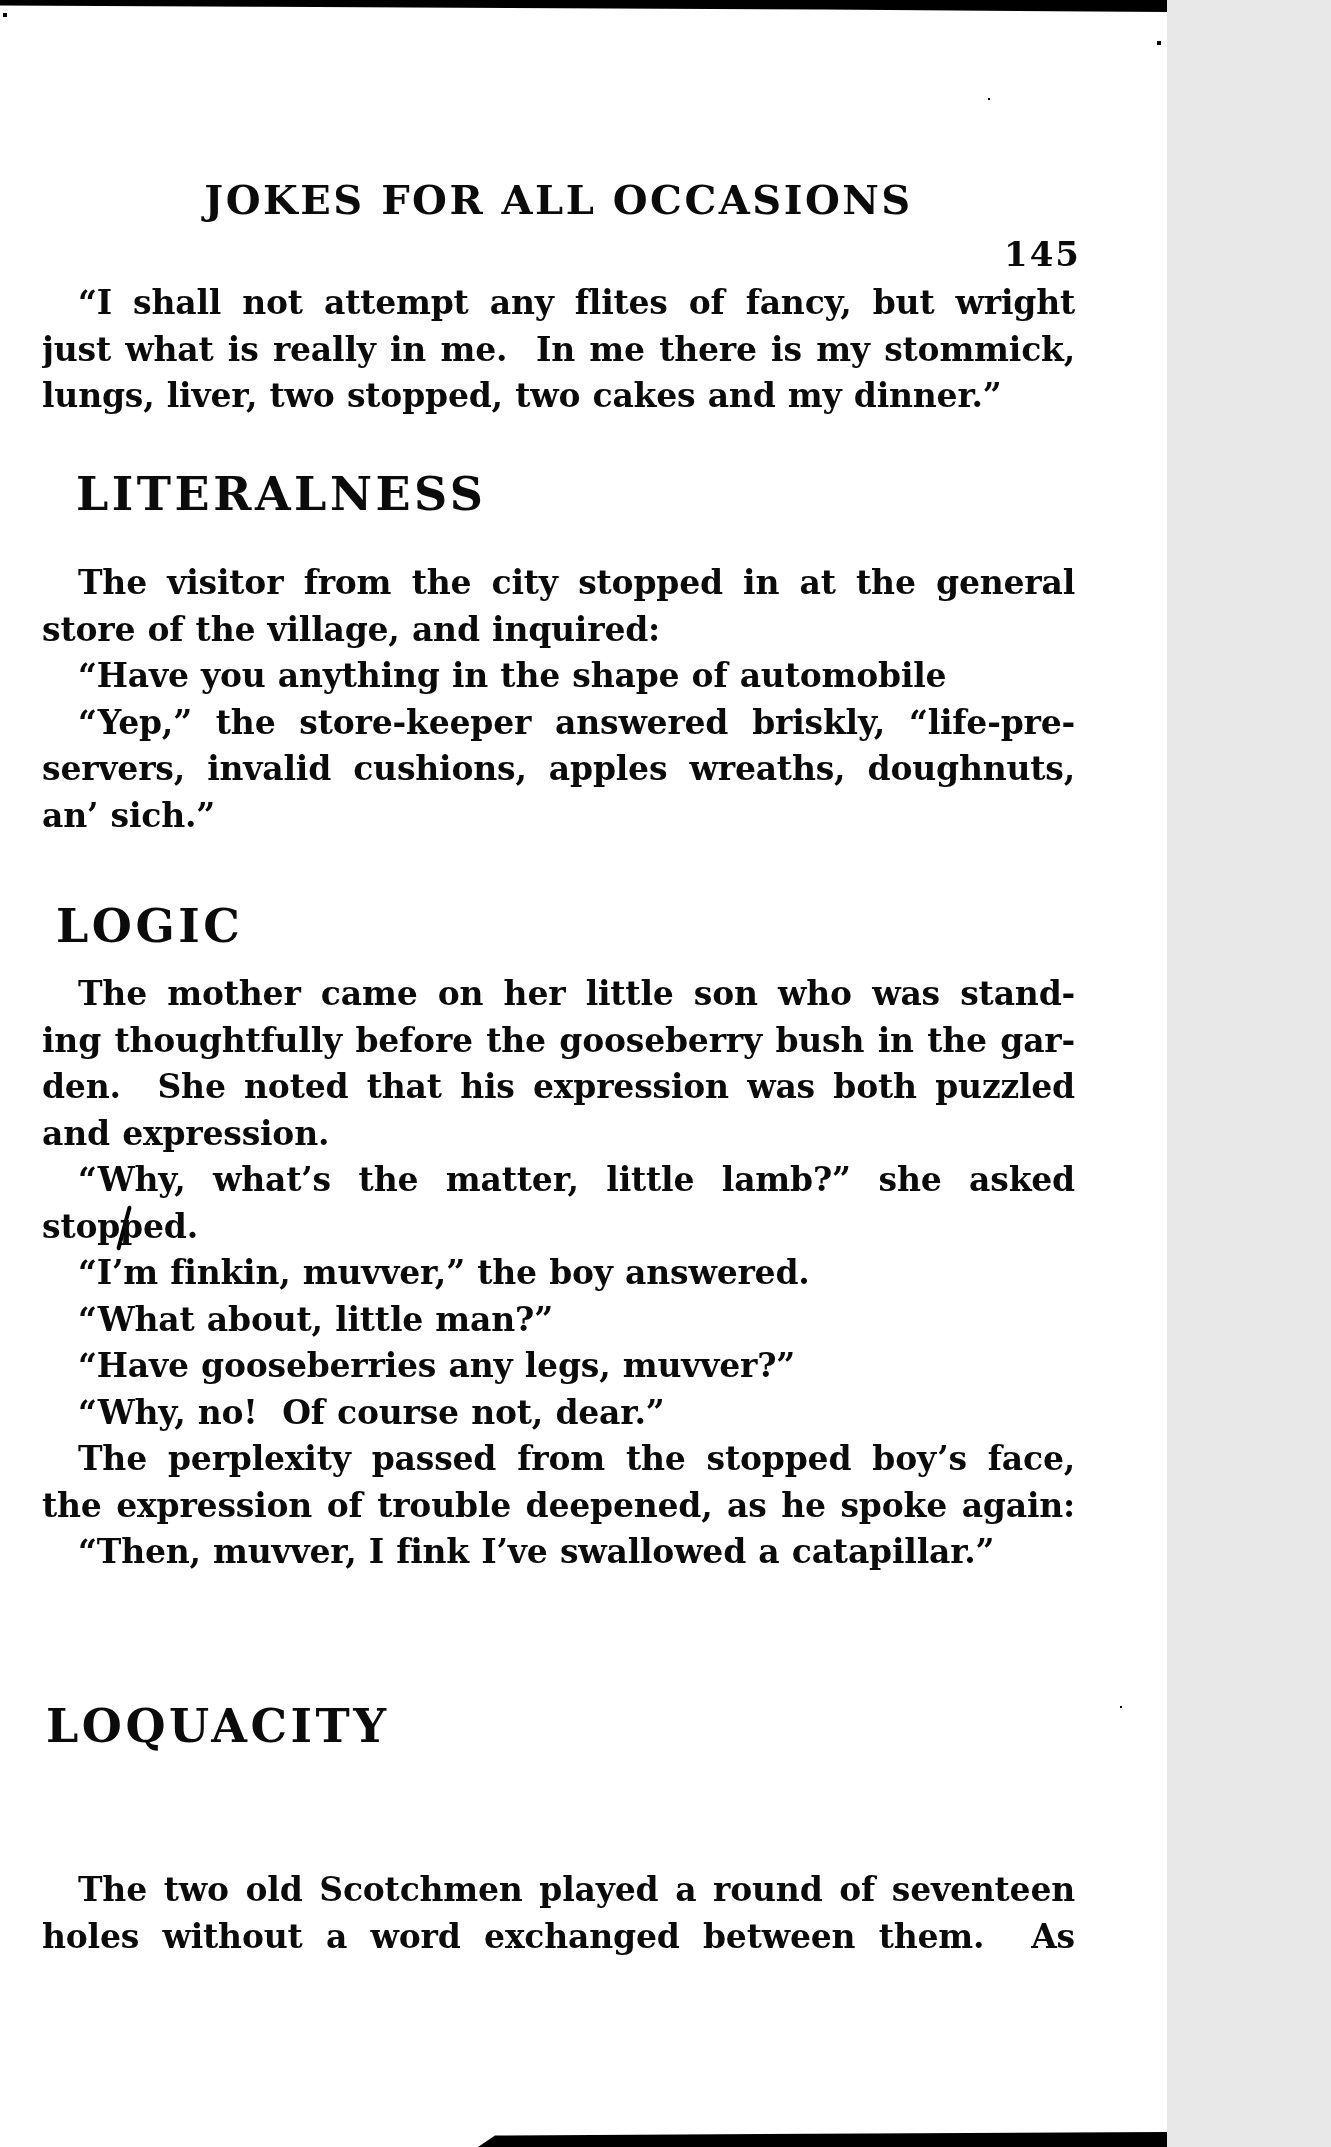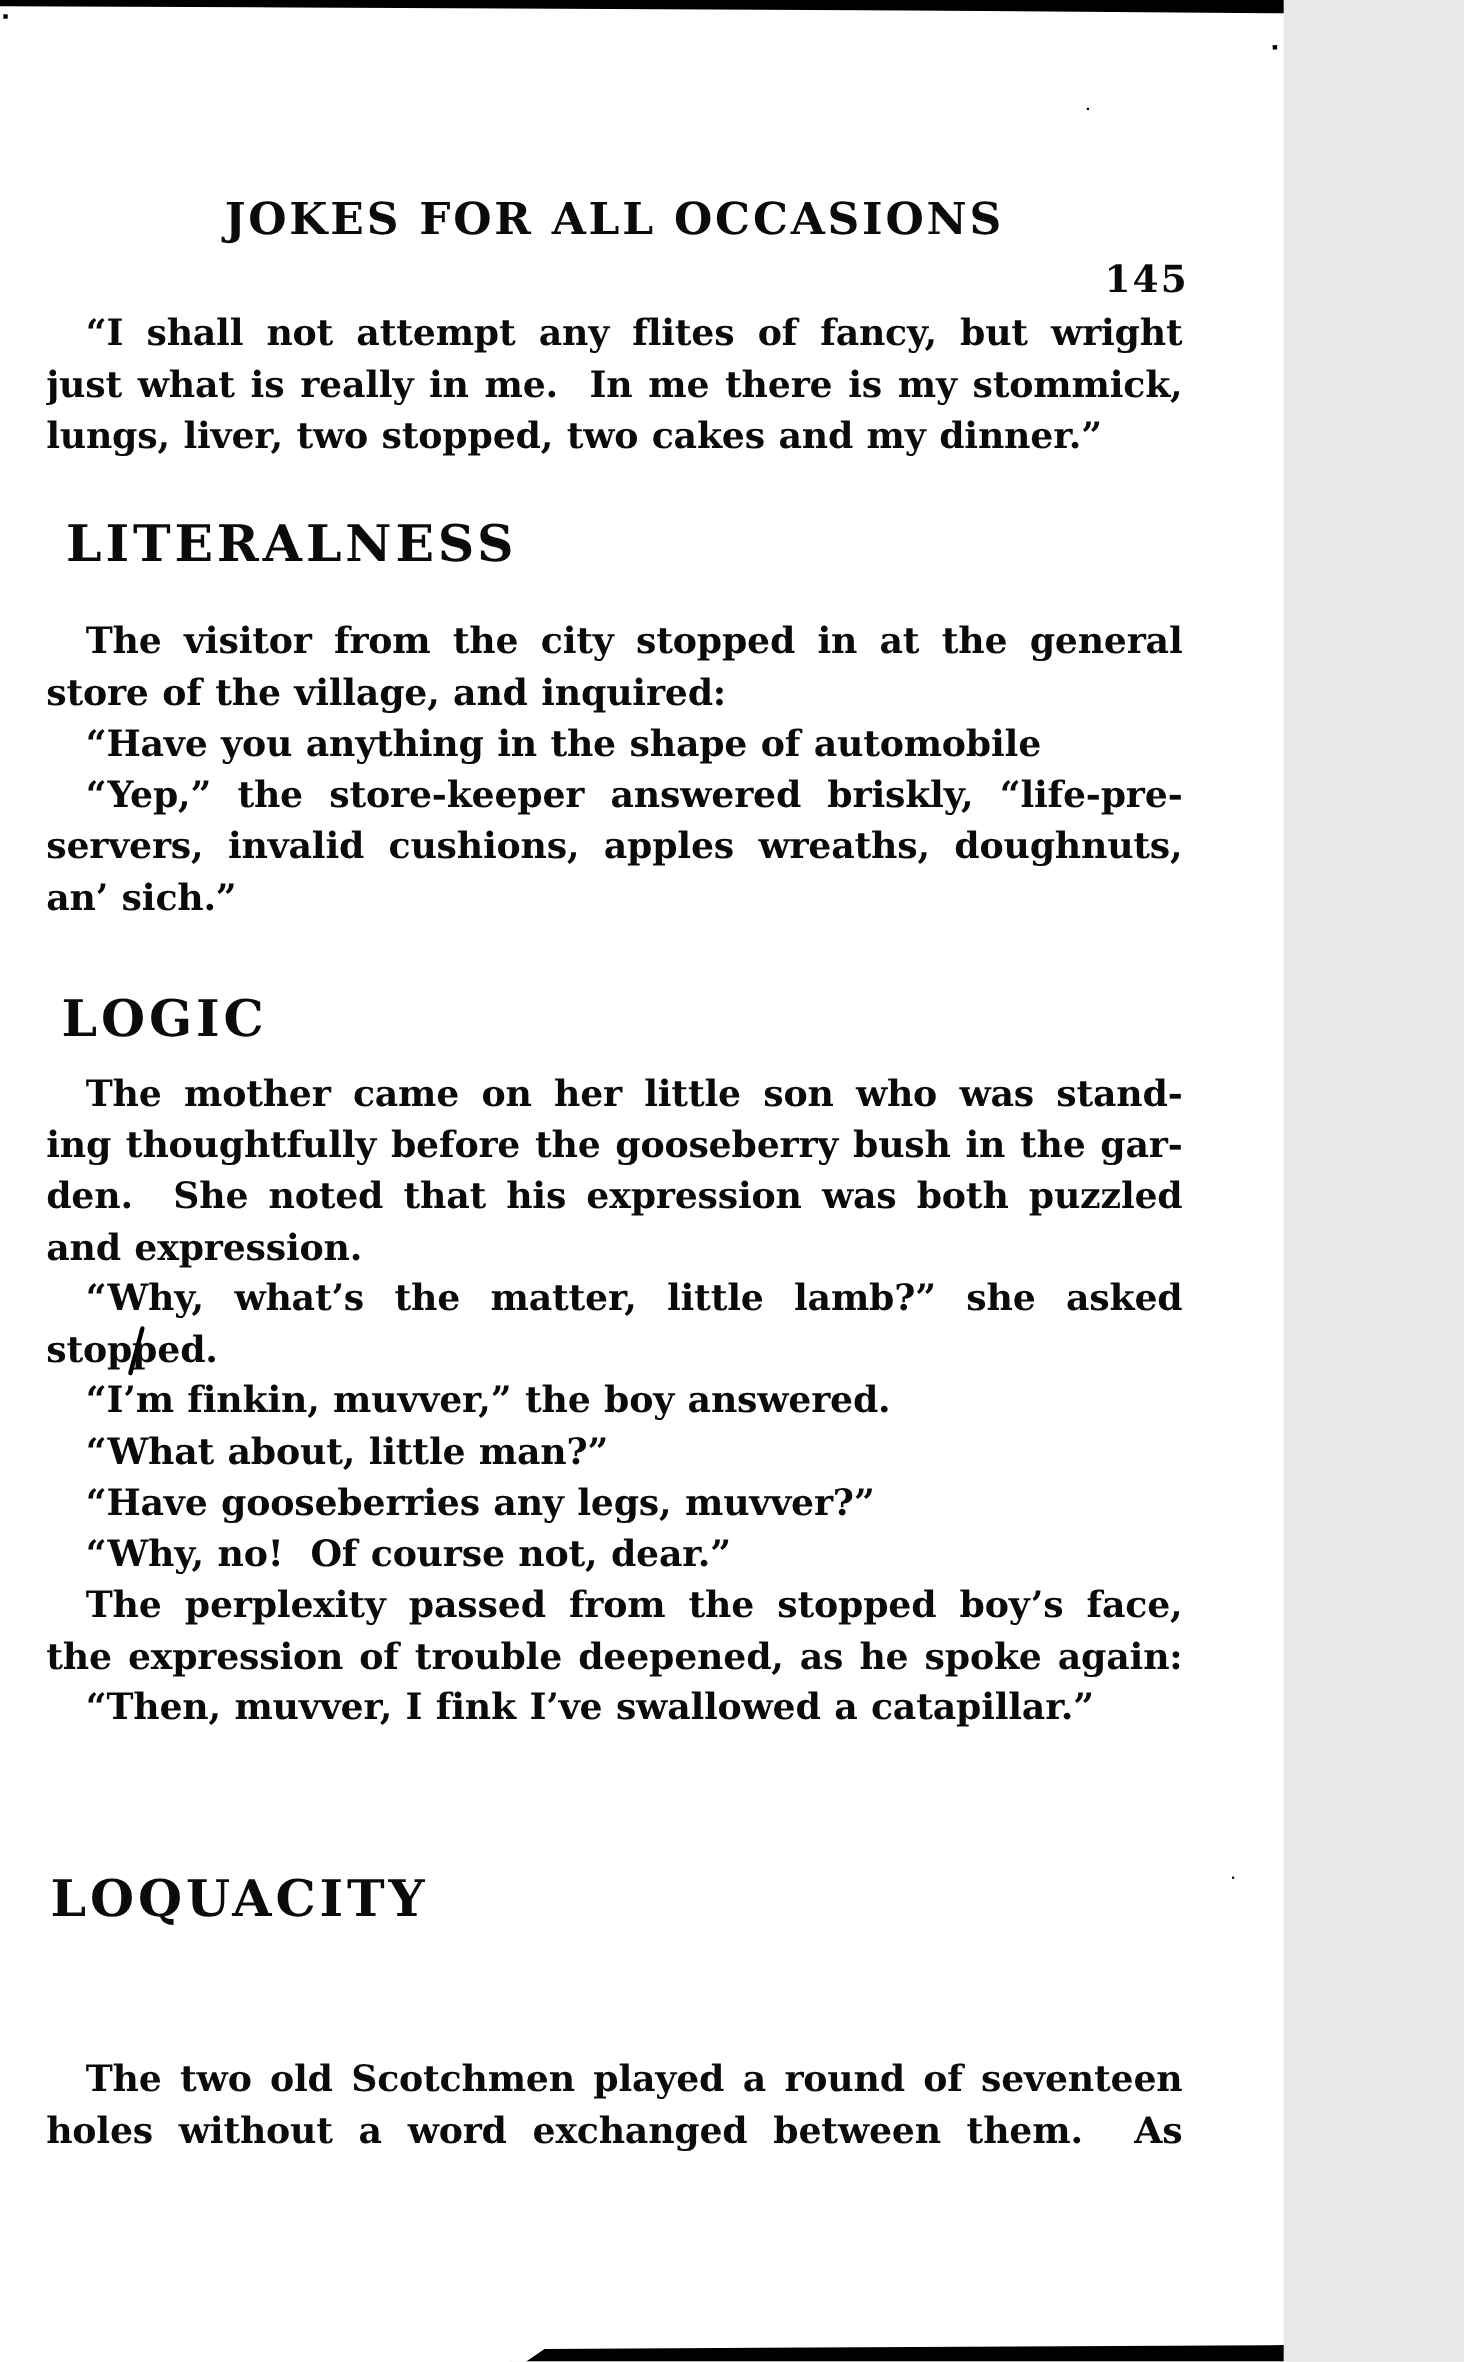--- a/index.html
+++ b/index.html
@@ -79,21 +79,21 @@
   }
   .ln { height: 46.5px; overflow: hidden; }
   .ln.j { text-align: justify; text-align-last: justify; }
   .ln.ind { text-indent: 36px; }
 
   .section-heading {
     position: absolute;
     font-weight: 700; font-size: 46px; line-height: 52px;
     letter-spacing: 3.5px; white-space: nowrap;
   }
-  .h-literalness { top: 468px; left: 60px; }
+  .h-literalness { top: 468px; left: 76px; }
   .h-logic       { top: 900px; left: 56px; }
   .h-loquacity   { top: 1700px; left: 46px; }
 
   .p-intro      { top: 280px; }
   .p-literalness{ top: 560px; }
   .p-logic      { top: 971px; }
   .p-loquacity  { top: 1867px; }
 </style>
 </head>
 <body>

